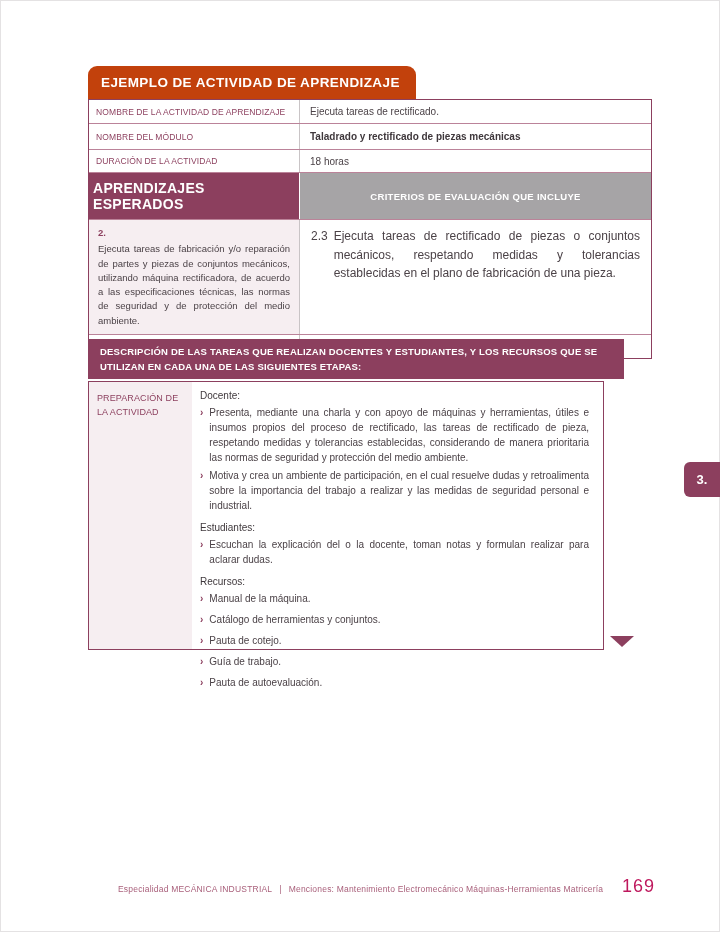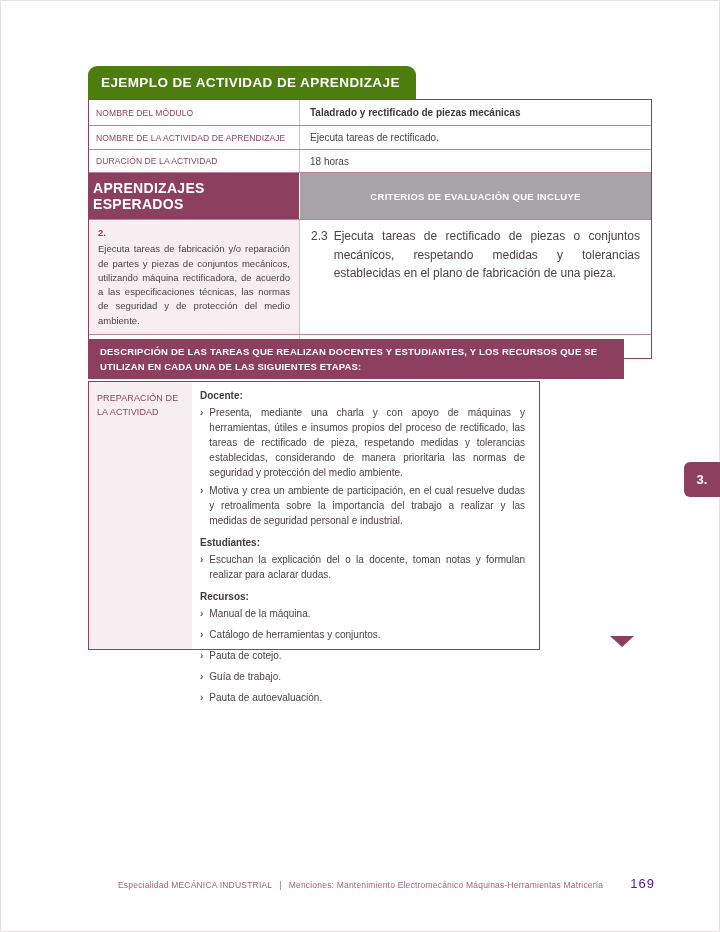--- a/index.html
+++ b/index.html
@@ -5,21 +5,21 @@
   html,body{margin:0;padding:0;}
   body{
     width:720px;height:932px;position:relative;background:#ffffff;
     font-family:"Liberation Sans", sans-serif;color:#4b4247;
   }
   .page-edge{position:absolute;inset:0;border:1px solid #e4e2e3;pointer-events:none;}
 
   
   .tab-header{
     position:absolute;left:88px;top:66px;height:33px;min-width:293px;
-    background:#4d7c0f;border-radius:9px 9px 0 0;color:#fff;
+    background:#c2410c;border-radius:9px 9px 0 0;color:#fff;
     font-weight:bold;font-size:13.5px;letter-spacing:.4px;
     display:flex;align-items:center;padding:0 16px 0 13px;box-sizing:border-box;
   }
 
   
   .info-table{
     position:absolute;left:88px;top:99px;width:564px;box-sizing:border-box;
     border:1px solid #8c3f5e;background:#fff;
   }
   .trow{display:flex;border-bottom:1px solid #bb8399;}
@@ -63,29 +63,29 @@
 
   
   .desc-band{
     position:absolute;left:88px;top:339px;width:536px;box-sizing:border-box;
     background:#8c3f5e;color:#fff;font-size:9.5px;font-weight:bold;
     letter-spacing:.2px;line-height:1.6;padding:5px 12px;
   }
 
   
   .prep{
-    position:absolute;left:88px;top:381px;width:452px;height:269px;
+    position:absolute;left:88px;top:381px;width:516px;height:269px;
     box-sizing:border-box;border:1px solid #8c3f5e;display:flex;background:#fff;
   }
   .prep-label{
     width:103px;box-sizing:border-box;background:#f6eef1;color:#8c3f5e;
     font-size:9px;letter-spacing:.1px;line-height:1.6;padding:9px 4px 0 8px;
   }
   .prep-content{flex:1;box-sizing:border-box;padding:8px 14px 0 8px;position:relative;}
-  .sec-heading{font-weight:bold;font-size:10px;color:#3f383c;margin:9px 0 4px 0;}
+  .sec-heading{font-weight:normal;font-size:10px;color:#3f383c;margin:9px 0 4px 0;}
   .sec-heading.first{margin-top:0;}
   .bullet{display:flex;gap:6px;font-size:10px;line-height:1.5;margin-bottom:3px;}
   .bullet-marker{color:#8c3f5e;font-weight:bold;flex:0 0 auto;}
   .bullet-text{flex:1;text-align:justify;}
   .resource-list .bullet{margin-bottom:6px;}
 
   .cont-arrow{
     position:absolute;right:86px;top:636px;width:0;height:0;
     border-left:12px solid transparent;border-right:12px solid transparent;
     border-top:11px solid #8c3f5e;
@@ -98,39 +98,39 @@
     font-weight:bold;font-size:13px;display:flex;align-items:center;justify-content:center;
   }
 
   
   .footer{
     position:absolute;left:118px;top:876px;width:537px;
     display:flex;align-items:baseline;gap:7px;
     color:#a9607b;font-size:8.5px;letter-spacing:.2px;white-space:nowrap;
   }
   .footer .sep{color:#a9607b;}
-  .footer .pagenum{margin-left:auto;font-size:13px;color:#4c1d95;letter-spacing:1px;}
+  .footer .pagenum{margin-left:auto;font-size:18px;color:#be185d;letter-spacing:1px;}
 </style>
 </head>
 <body>
 
 <div class="page-edge"></div>
 
 <div class="tab-header">
   <span>EJEMPLO DE ACTIVIDAD DE APRENDIZAJE</span>
 </div>
 
 <div class="info-table">
+  <div class="trow h23">
+    <div class="tlabel">NOMBRE DE LA ACTIVIDAD DE APRENDIZAJE</div>
+    <div class="tvalue">Ejecuta tareas de rectificado.</div>
+  </div>
   <div class="trow h25">
     <div class="tlabel">NOMBRE DEL MÓDULO</div>
     <div class="tvalue bold">Taladrado y rectificado de piezas mecánicas</div>
-  </div>
-  <div class="trow h23">
-    <div class="tlabel">NOMBRE DE LA ACTIVIDAD DE APRENDIZAJE</div>
-    <div class="tvalue">Ejecuta tareas de rectificado.</div>
   </div>
   <div class="trow h22">
     <div class="tlabel">DURACIÓN DE LA ACTIVIDAD</div>
     <div class="tvalue">18 horas</div>
   </div>
   <div class="trow thead">
     <div class="thead-left">APRENDIZAJES ESPERADOS</div>
     <div class="thead-right">CRITERIOS DE EVALUACIÓN QUE INCLUYE</div>
   </div>
   <div class="trow content-row">

